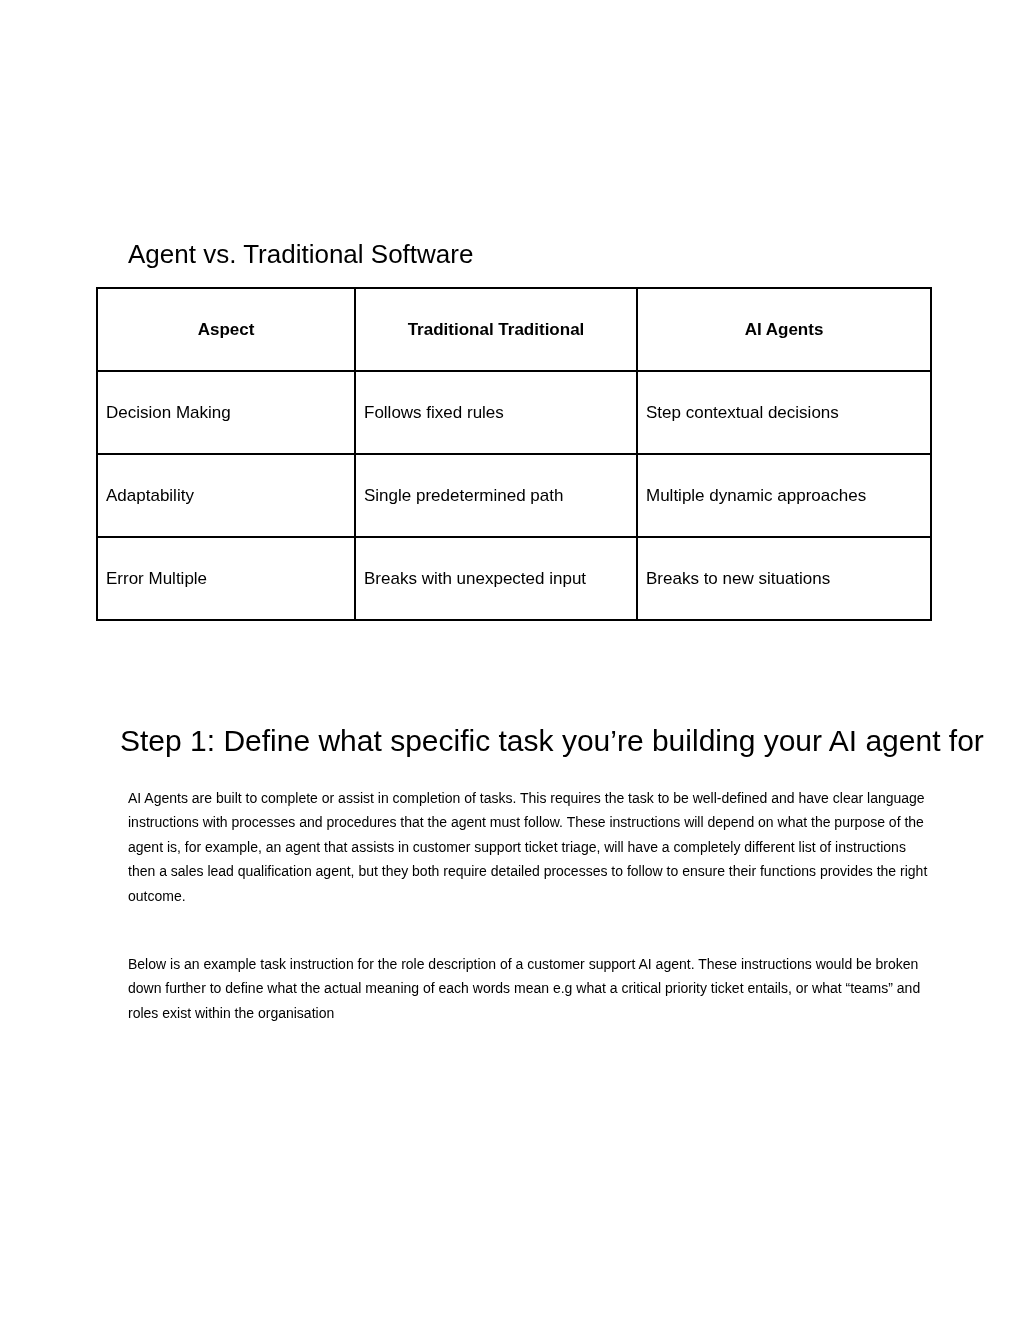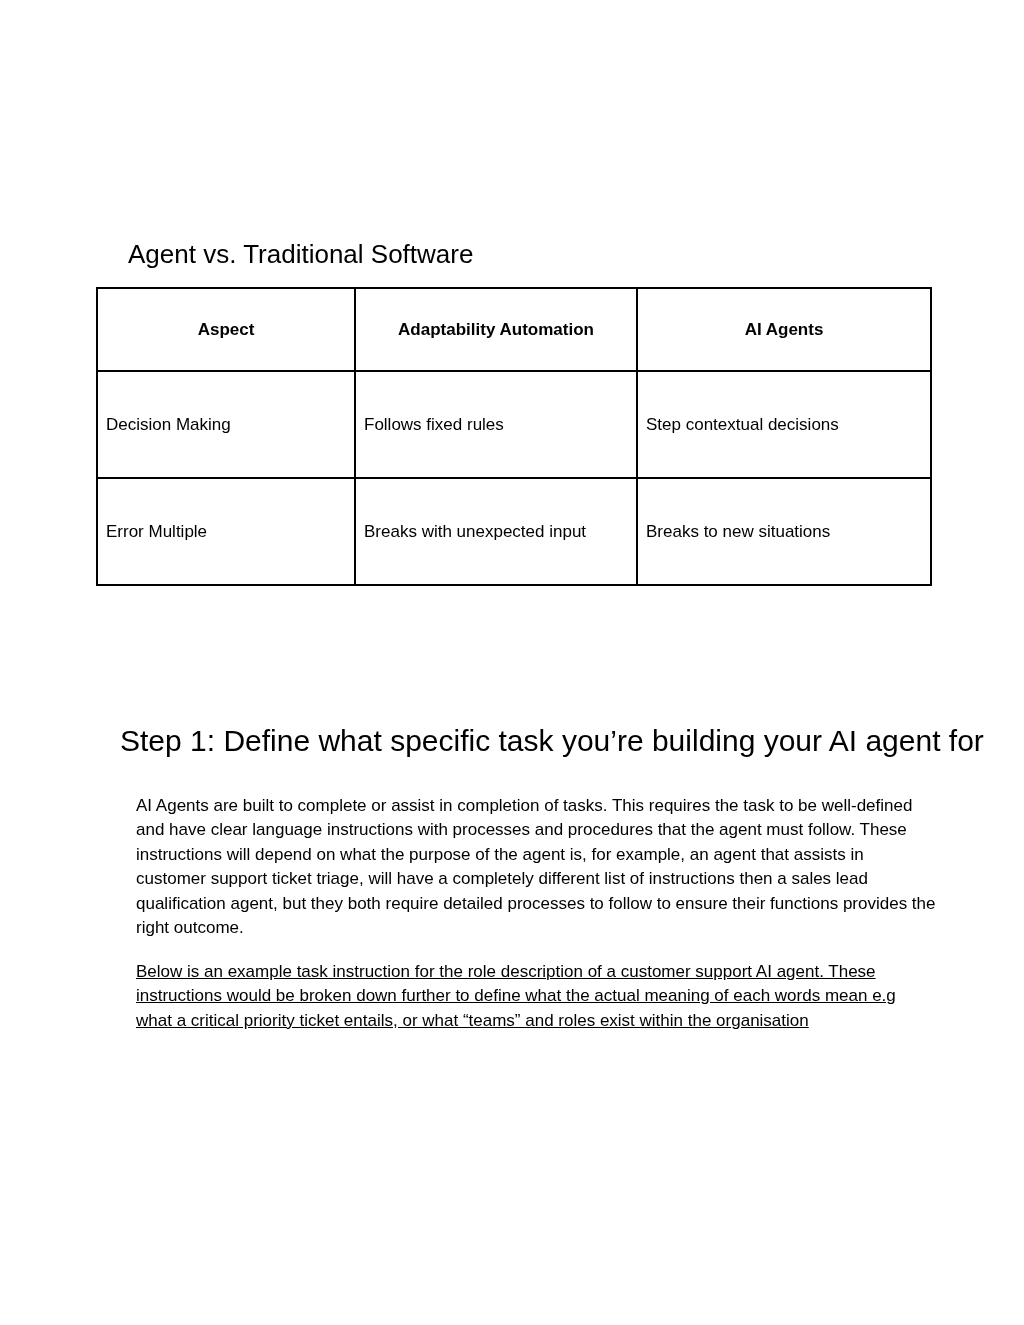--- a/index.html
+++ b/index.html
@@ -3,48 +3,53 @@
   <meta charset="utf-8">
   <style>
     html, body { margin: 0; padding: 0; background: #ffffff; }
     body { width: 1024px; height: 1325px; position: relative; overflow: hidden;
            font-family: "Liberation Sans", sans-serif; color: #000000; }
     .h1 { position: absolute; left: 120px; top: 230px; font-size: 26px; line-height: 32px; font-weight: normal; margin: 8px; white-space: nowrap; }
     table.cmp { position: absolute; left: 96px; top: 287px; width: 834px; border-collapse: collapse; table-layout: fixed; }
     table.cmp td, table.cmp th { border: 2px solid #000000; font-size: 17px; line-height: 20px; padding: 18px 8px; text-align: left; vertical-align: middle; font-weight: normal; }
     table.cmp th { font-weight: bold; text-align: center; }
     table.cmp tr.hdr { height: 83px; }
-    table.cmp tr.row { height: 107px; }
+    table.cmp tr.row { height: 83px; }
     th.aspect-col { vertical-align: top; padding-top: 22px; }
     .h2 { position: absolute; left: 120px; top: 725px; font-size: 30px; line-height: 32px; font-weight: normal; margin: 0; white-space: nowrap; }
-    .para { position: absolute; left: 120px; width: 800px; font-size: 17px; line-height: 24.4px; margin: 16px; }
+    .para { position: absolute; left: 120px; width: 800px; font-size: 14px; line-height: 24.4px; margin: 8px; }
     .p1 { top: 778px; }
-    .p2 { top: 944px; text-decoration: underline; }
+    .p2 { top: 944px; }
   </style>
 </head>
 <body>
 
 <h1 class="h1">Agent vs. Traditional Software</h1>
 
 <table class="cmp">
   <colgroup>
     <col style="width:258px">
     <col style="width:282px">
     <col style="width:294px">
   </colgroup>
   <tbody>
       <tr class="hdr">
     <th class="aspect-col">Aspect</th>
-    <th>Adaptability Automation</th>
+    <th>Traditional Traditional</th>
     <th>AI Agents</th>
   </tr>
   <tr class="row">
     <td>Decision Making</td>
     <td>Follows fixed rules</td>
     <td>Step contextual decisions</td>
+  </tr>
+  <tr class="row">
+    <td>Adaptability</td>
+    <td>Single predetermined path</td>
+    <td>Multiple dynamic approaches</td>
   </tr>
   <tr class="row">
     <td>Error Multiple</td>
     <td>Breaks with unexpected input</td>
     <td>Breaks to new situations</td>
   </tr>
 </tbody>
   </table>
 
 <h2 class="h2">Step 1: Define what specific task you’re building your AI agent for</h2>

